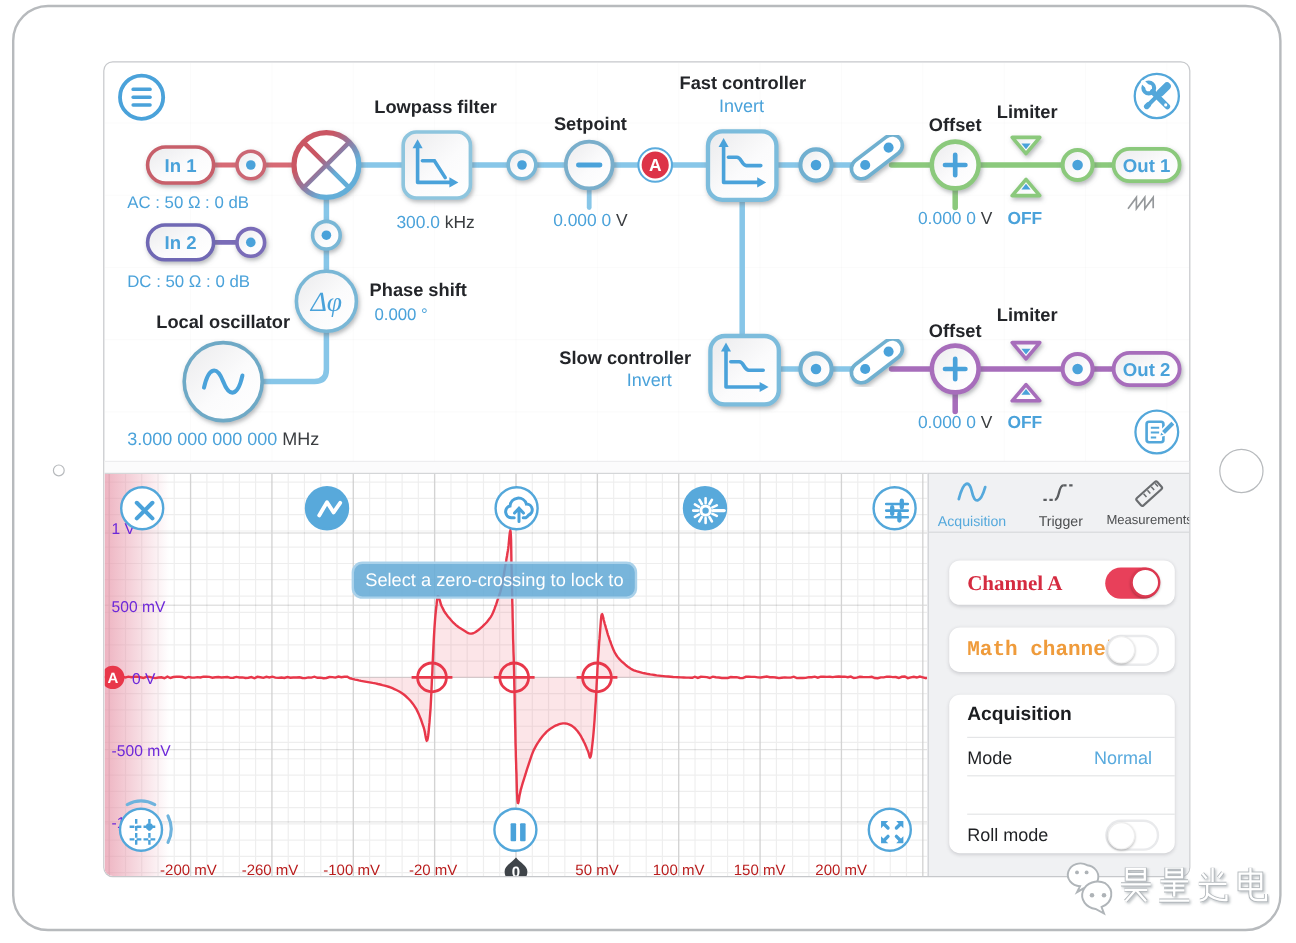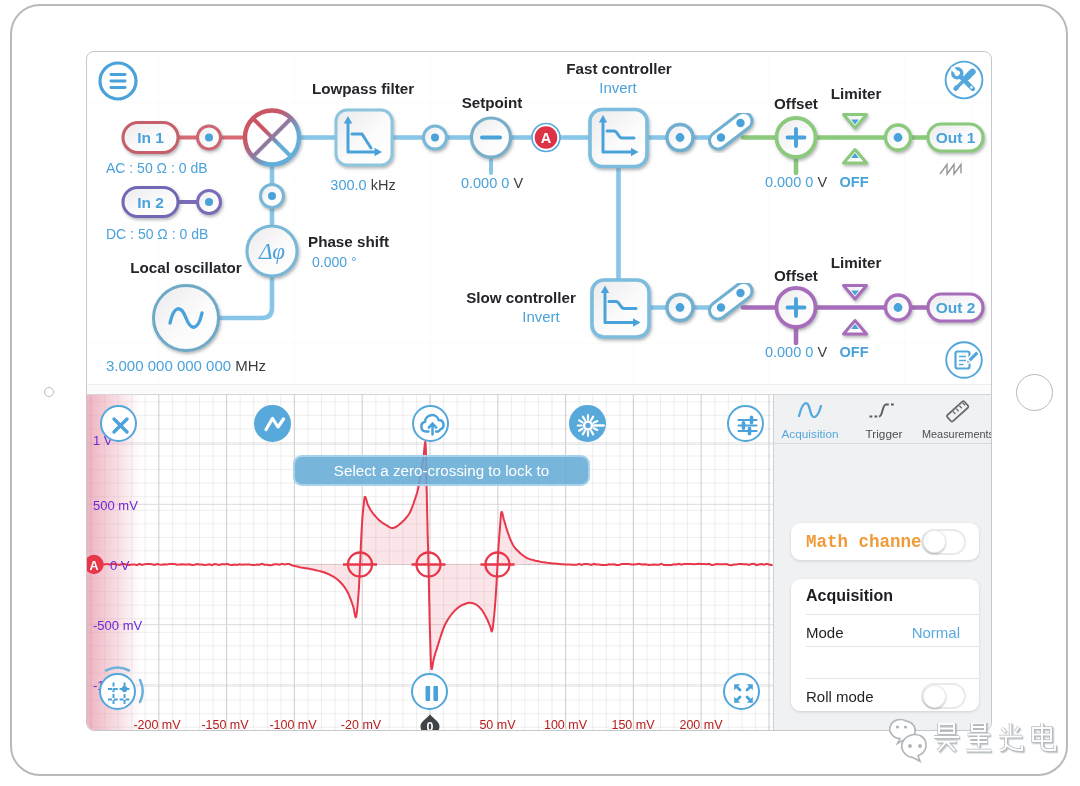--- a/index.html
+++ b/index.html
@@ -6,21 +6,21 @@
 #ipad{position:absolute;left:10px;top:4px;width:1058px;height:772px;border:2px solid #b7babd;border-radius:30px;background:#fff}
 #cam{position:absolute;left:44px;top:387px;width:10px;height:10px;border:1.5px solid #b7babd;border-radius:50%}
 #home{position:absolute;left:1016px;top:374px;width:37px;height:37px;border:1.5px solid #b7babd;border-radius:50%}
 #screen{position:absolute;left:86px;top:51px;width:906px;height:680px;border:1.5px solid #c6c8cb;border-radius:8px;background:#fff;overflow:hidden}
 #scope{position:absolute;left:0;top:342px;width:686px;height:338px;border-top:1.5px solid #d4d6d8;background:#fff;overflow:hidden}
 #cardsep{position:absolute;left:0;top:332px;width:906px;height:10px;background:#fbfbfc;border-top:1px solid #ededef}
 #pinkgrad{position:absolute;left:0;top:0;width:54px;height:338px;background:linear-gradient(to right,rgba(231,150,169,0.72),rgba(231,150,169,0))}
 .cbtn{position:absolute;width:37px;height:37px;border-radius:50%;border:2.5px solid #53a7da;background:#fff}
 .cbtn.fill{background:#58a9db;border-color:#58a9db}
 .cbtn svg{position:absolute;left:-3px;top:-3px}
-#tooltip{position:absolute;left:206px;top:60px;width:297px;height:31px;border-radius:9px;background:rgba(100,170,214,0.87);border:2px solid rgba(173,211,235,0.95);color:#fff;font-size:15.2px;text-align:center;line-height:27px}
+#tooltip{position:absolute;left:206px;top:73px;width:238px;height:31px;border-radius:9px;background:rgba(100,170,214,0.87);border:2px solid rgba(173,211,235,0.95);color:#fff;font-size:15.2px;text-align:center;line-height:27px}
 .ylab{position:absolute;font-size:13px;color:#6d28d9;left:6px}
 .xlab{position:absolute;font-size:12.5px;color:#b91c1c;top:323px;width:70px;text-align:center}
 #panel{position:absolute;left:686px;top:342px;width:220px;height:338px;background:#f0f1f3;border-left:1px solid #cfd1d4;border-top:1.5px solid #d4d6d8}
 .tablab{position:absolute;top:31.5px;font-size:11.8px;color:#4c4e50;text-align:center;width:90px}
 .card{position:absolute;left:17px;width:188px;background:#fff;border-radius:9px;box-shadow:0 1px 3px rgba(60,60,70,0.18)}
 .tgl{position:absolute;width:45px;height:26px;border-radius:13px}
 .knob{position:absolute;top:1.5px;width:23px;height:23px;border-radius:50%;background:#fff;box-shadow:0 1px 2px rgba(0,0,0,0.25)}
 .row{position:absolute;left:15px;right:13px;height:28px;font-size:15px;color:#1f2124}
 .rowval{position:absolute;right:6px;top:0;color:#58aade}
 .sep{position:absolute;left:15px;right:0;height:1px;background:#e4e5e7}
@@ -301,21 +301,21 @@
 <circle cx="7" cy="169.5" r="9.7" fill="#e8374a"></circle>
 <path d="M7,160 L17.2,169.5 L7,179 Z" fill="#e8374a"></path>
 <text x="7" y="174.5" font-size="12.5" font-weight="bold" fill="#fff" text-anchor="middle">A</text>
 </svg>
 <div class="ylab" style="top:38px">1 V</div>
 <div class="ylab" style="top:102.5px">500 mV</div>
 <div class="ylab" style="left:23px;top:163px">0 V</div>
 <div class="ylab" style="top:223px">-500 mV</div>
 <div class="ylab" style="top:283px">-1 V</div>
 <div class="xlab" style="left:35px">-200 mV</div>
-<div class="xlab" style="left:103px">-150 mV</div>
+<div class="xlab" style="left:103px">-260 mV</div>
 <div class="xlab" style="left:171px">-100 mV</div>
 <div class="xlab" style="left:239px">-20 mV</div>
 <div class="xlab" style="left:375.5px">50 mV</div>
 <div class="xlab" style="left:443.5px">100 mV</div>
 <div class="xlab" style="left:511px">150 mV</div>
 <div class="xlab" style="left:579px">200 mV</div>
 <svg width="24" height="26" style="position:absolute;left:330.5px;top:318px">
 <path d="M12,1.5 C15.8,6 21.5,8.6 21.5,13.2 A9.5,9.5 0 1 1 2.5,13.2 C2.5,8.6 8.2,6 12,1.5 Z" fill="#3f4449"></path>
 <text x="12" y="17.6" font-size="12.5" font-weight="bold" fill="#fff" text-anchor="middle">0</text>
 </svg>
@@ -409,20 +409,26 @@
           <g stroke="#6a6d70" fill="none" stroke-width="1.8">
 <rect x="3.2" y="10.4" width="23" height="8.2" rx="1.5" transform="rotate(-42 14.5 14.5)"></rect>
 <g stroke-width="1.3">
               <path d="M10,14.5 l2.4,2.6 M13.2,11.6 l2.4,2.6 M16.4,8.7 l2.4,2.6 M19.6,5.8 l2.4,2.6"></path>
             </g>
           </g>
         </svg>
 <div class="tablab" style="left:-9px;color:#55a9dc">Acquisition</div>
 <div class="tablab" style="left:65px">Trigger</div>
 <div class="tablab" style="left:139px;font-size:10.9px;top:32.5px">Measurements</div>
+</div>
+<div class="card" style="top:72px;height:37px">
+<div style="position:absolute;left:15px;top:9px;font-family:'Liberation Serif',serif;font-weight:bold;font-size:17.5px;color:#d52b40">Channel A</div>
+<div class="tgl" style="right:13px;top:5.5px;background:#e8405a">
+          <div class="knob" style="right:-1px;top:0px;width:25px;height:25px;border:2px solid #dc3850"></div>
+        </div>
 </div>
 <div class="card" style="top:128px;height:37px">
 <div style="position:absolute;left:15px;top:9px;font-family:Liberation Mono, monospace;font-weight:bold;font-size:17.5px;color:#ef9b3b">Math channel</div>
 <div class="tgl" style="right:13px;top:5.5px;background:#fff;border:2px solid #e9eaec">
           <div class="knob" style="left:0px;top:-0.5px;border:1px solid #eee"></div>
         </div>
 </div>
 <div class="card" style="top:184px;height:132px">
 <div style="position:absolute;left:15px;top:8px;font-size:16px;font-weight:bold;color:#1b1d20">Acquisition</div>
 <div class="sep" style="top:35px"></div>

